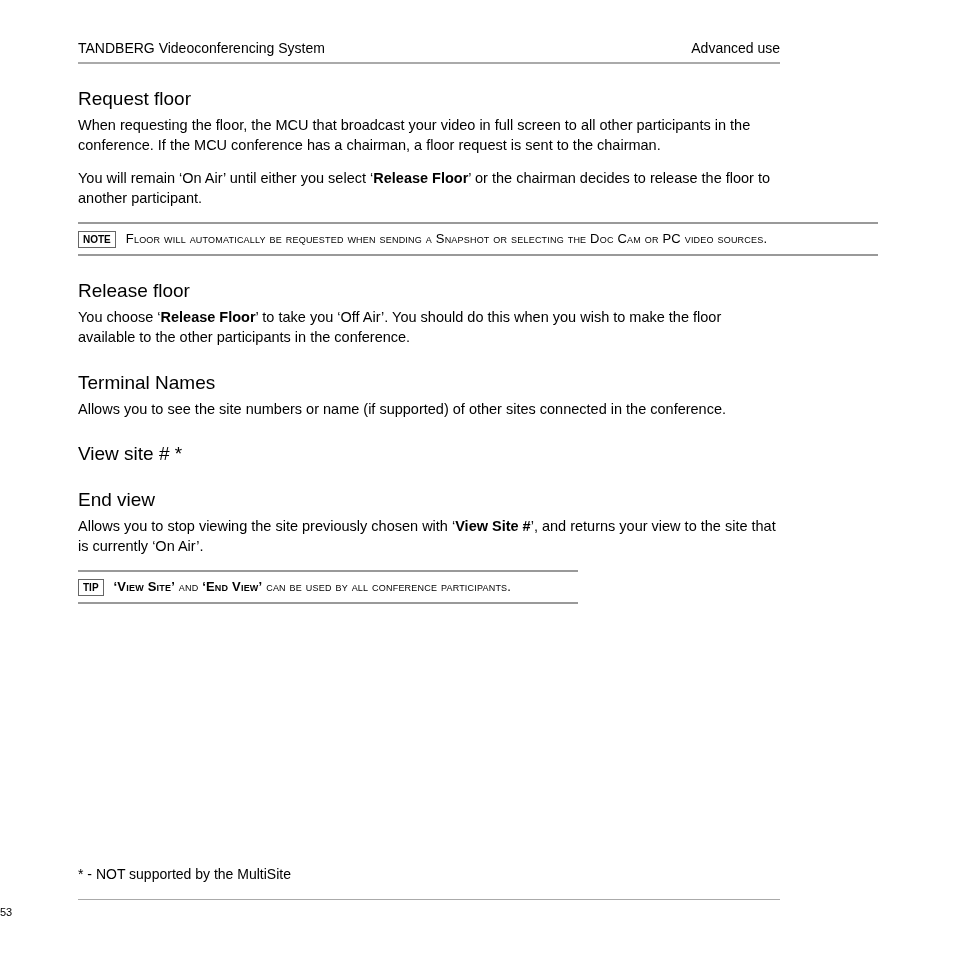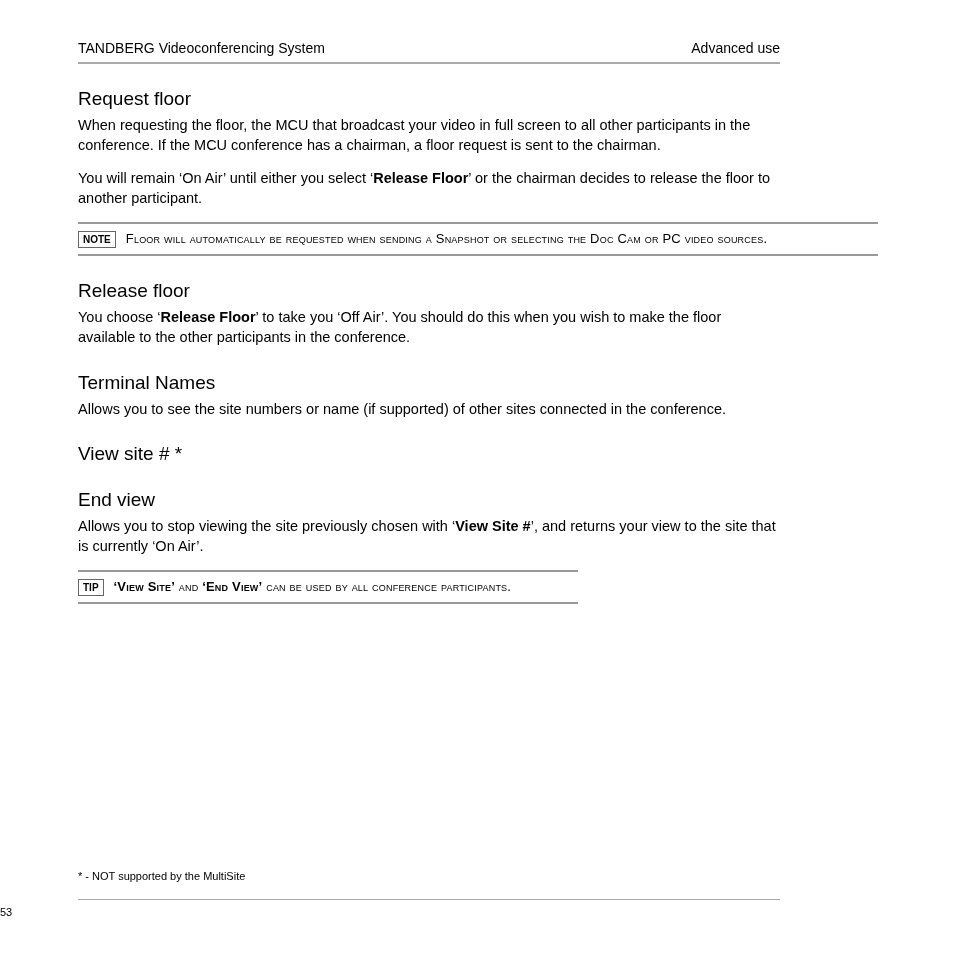--- a/index.html
+++ b/index.html
@@ -58,21 +58,21 @@
     font-variant: small-caps;
     letter-spacing: 0.2px;
     line-height: 1.4;
   }
   .callout-wide { width: 800px; }
   .sc { font-variant: small-caps; }
   .footnote {
     position: absolute;
     bottom: 72px;
     left: 78px;
-    font-size: 11px;
+    font-size: 14px;
     color: #000;
   }
   .bottom-rule {
     position: absolute;
     bottom: 54px;
     left: 78px;
     right: 78px;
     border-top: 1px solid #aaa;
   }
   .pagenum {

